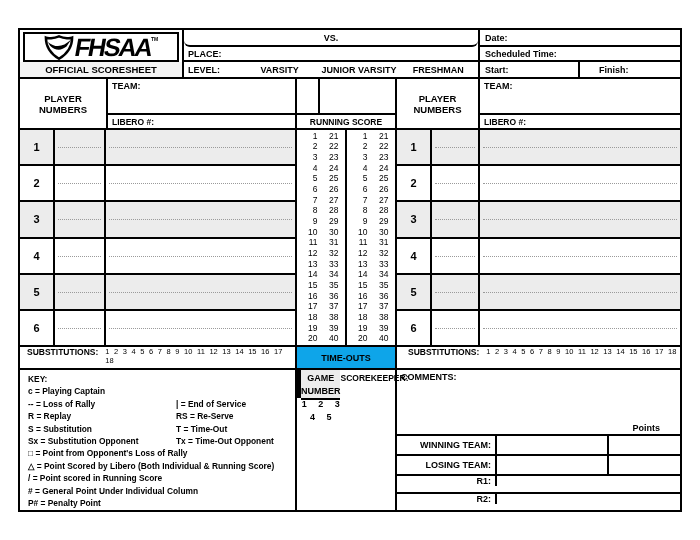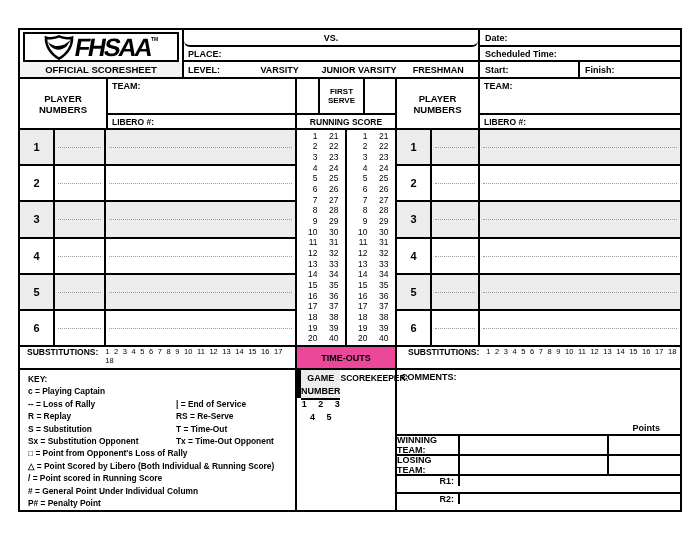--- a/index.html
+++ b/index.html
@@ -18,21 +18,21 @@
   .vs{height:17px;border-bottom:2px solid #000;display:flex;align-items:center;justify-content:center;font-size:9px;border-radius:6px;}
   .place{height:15px;border-bottom:2px solid #000;display:flex;align-items:center;padding-left:4px;font-size:9px;}
   .level{flex:1;display:flex;align-items:center;font-size:9px;}
   .lvl-label{padding-left:4px;width:56px;}
   .level .opt{flex:1;text-align:center;}
   .hdr-right{flex:1;display:flex;flex-direction:column;font-weight:bold;justify-content:space-between;}
   .date{height:17px;border-bottom:2px solid #000;display:flex;align-items:center;padding-left:5px;font-size:9px;}
   .sched{height:15px;border-bottom:2px solid #000;display:flex;align-items:center;padding-left:5px;font-size:9px;}
   .startfinish{flex:1;display:flex;font-size:9px;}
   .start{width:100px;border-right:2px solid #000;display:flex;align-items:center;padding-left:5px;}
-  .finish{flex:1;display:flex;align-items:center;padding-left:5px;}
+  .finish{flex:1;display:flex;align-items:center;padding-left:19px;}
 
   
   .theader{height:51px;display:flex;border-bottom:2px solid #000;}
   .pn{border-right:2px solid #000;display:flex;align-items:center;justify-content:center;text-align:center;font-weight:bold;font-size:9.5px;line-height:11px;padding:0 8px;}
   .pn-left{width:88px;}
   .pn-right{width:83px;}
   .teamcol{display:flex;flex-direction:column;}
   .teamcol-left{width:189px;border-right:2px solid #000;}
   .teamcol-right{flex:1;}
   .teambox{height:36px;border-bottom:2px solid #000;padding:2px 4px;font-weight:bold;font-size:9px;}
@@ -65,42 +65,42 @@
   .score-line span{display:inline-block;width:14px;text-align:right;}
   .score-line span+span{margin-left:7px;}
 
   
   .subsrow{height:23px;display:flex;border-bottom:2px solid #000;}
   .subs{display:flex;align-items:flex-start;padding-left:7px;}
   .subs-left{width:277px;border-right:2px solid #000;}
   .subs-right{flex:1;padding-left:11px;}
   .subs-label{font-weight:bold;font-size:8.5px;margin-right:7px;}
   .subs-nums{font-size:7.5px;word-spacing:2.5px;}
-  .touts{width:100px;border-right:2px solid #000;background:#ec4899;display:flex;align-items:center;justify-content:center;font-weight:bold;font-size:9px;}
+  .touts{width:100px;border-right:2px solid #000;background:#0ea5e9;display:flex;align-items:center;justify-content:center;font-weight:bold;font-size:9px;}
 
   
   .bottom{flex:1;display:flex;}
   .keybox{width:277px;border-right:2px solid #000;padding:3px 16px 0 8px;font-weight:bold;font-size:8.4px;line-height:12.4px;overflow:hidden;}
   .key-line{display:flex;white-space:nowrap;}
   .kl{width:148px;}
   .kr{flex:1;}
   .cbot{width:100px;border-right:2px solid #000;display:flex;flex-direction:row;}
   .tobox-row{height:28px;display:flex;border-bottom:2px solid #000;}
   .tobox{flex:1;}
   .tobox.first{border-right:2px solid #000;}
   .gamenum{height:30px;border-bottom:2px solid #000;background:#ececec;text-align:center;font-weight:bold;font-size:9px;padding-top:2px;line-height:13px;}
   .gn-nums{word-spacing:9px;}
   .scorekeeper{flex:1;text-align:center;font-weight:bold;font-size:8.5px;padding-top:3px;}
   .rbot{flex:1;display:flex;flex-direction:column;}
   .comments{height:64px;position:relative;padding:2px 4px;font-weight:bold;font-size:9px;}
   .points-label{position:absolute;right:20px;bottom:1px;font-weight:bold;font-size:9px;}
   .resrow{display:flex;border-top:2px solid #000;}
   .resrow.team{height:20px;}
   .resrow.ref{height:18px;flex-direction:column;}
-  .reslabel{width:63px;border-right:2px solid #000;display:flex;align-items:center;justify-content:flex-end;padding-right:4px;font-weight:bold;font-size:9px;}
+  .reslabel{width:100px;border-right:2px solid #000;display:flex;align-items:center;justify-content:flex-end;padding-right:4px;font-weight:bold;font-size:9px;}
   .resinput{flex:1;}
   .resinput.bordered{border-right:2px solid #000;}
   .respoints{width:71px;}
 </style>
 </head>
 <body>
 
 <div class="page">
   <div class="form">
 
@@ -152,21 +152,20 @@
       <div class="pn pn-left">PLAYER NUMBERS</div>
       <div class="teamcol teamcol-left">
         <div class="teambox"><span>TEAM:</span></div>
         <div class="liberobox">
             <span>LIBERO #:</span>
           </div>
       </div>
       <div class="centercol">
         <div class="fsrow">
           <div class="fsbox1"></div>
-          <div class="fslabel">FIRST SERVE</div>
           <div class="fsbox2"></div>
         </div>
         <div class="rshead">RUNNING SCORE</div>
       </div>
       <div class="pn pn-right">PLAYER NUMBERS</div>
       <div class="teamcol teamcol-right">
         <div class="teambox"><span>TEAM:</span></div>
         <div class="liberobox">
             <span>LIBERO #:</span>
           </div>

